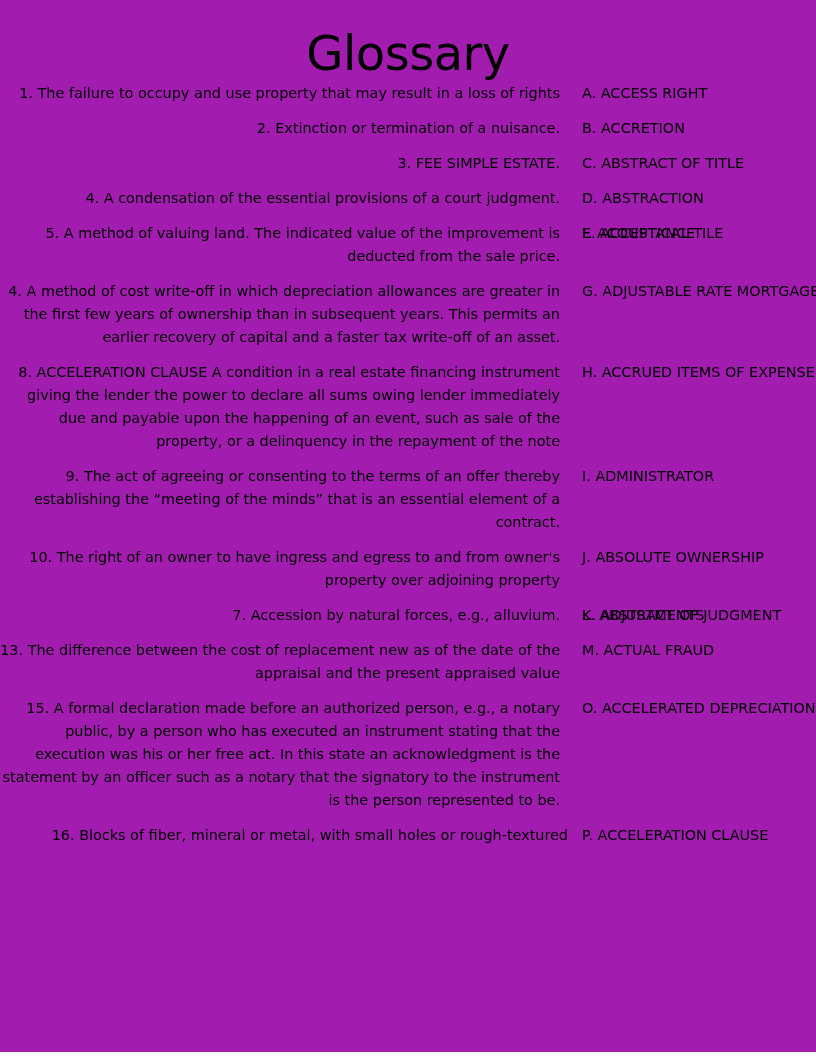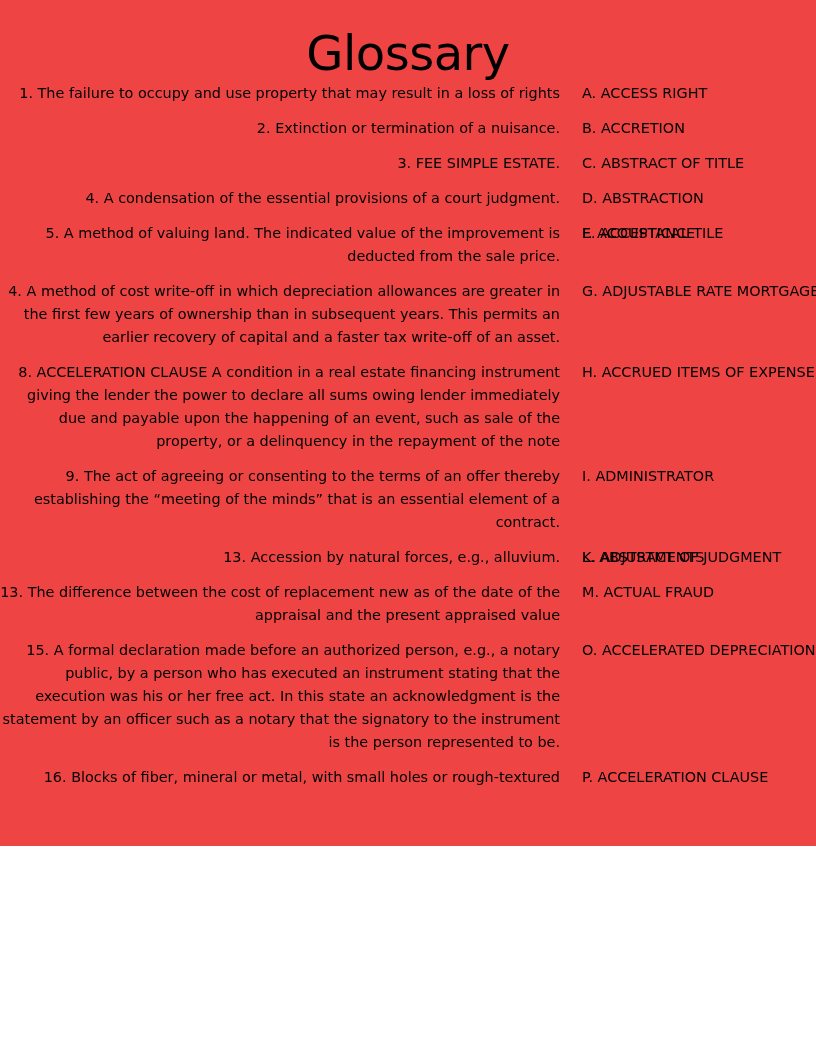--- a/index.html
+++ b/index.html
@@ -10,22 +10,22 @@
   body {
     width: 816px;
     height: 1056px;
     overflow: hidden;
     font-family: "DejaVu Sans", sans-serif;
     color: #000000;
   }
   .page {
     position: relative;
     width: 816px;
-    height: 846px;
-    background: #ef4444;
+    height: 1052px;
+    background: #a21caf;
     overflow: hidden;
   }
   .page-title {
     font-family: "DejaVu Sans", sans-serif;
     font-size: 48px;
     font-weight: 400;
     line-height: 58px;
     text-align: center;
     margin: 0;
     padding: 24px 0 0 0;
@@ -56,20 +56,21 @@
     position: absolute;
     left: 582px;
     top: 0;
     width: 240px;
     font-size: 14.4px;
     line-height: 23px;
     white-space: nowrap;
   }
   .entry-row:last-child {
     margin-bottom: 12px;
+    padding-left: 8px;
   }
 </style>
 </head>
 <body>
 
 <div class="page">
 
   <h1 class="page-title">Glossary</h1>
 
   <div class="glossary-list">
@@ -111,27 +112,31 @@
     <div class="entry-row">
       <div class="definition-cell">8. ACCELERATION CLAUSE A condition in a real estate financing instrument giving the lender the power to declare all sums owing lender immediately due and payable upon the happening of an event, such as sale of the property, or a delinquency in the repayment of the note</div>
       <div class="term-cell">H. ACCRUED ITEMS OF EXPENSE</div>
     </div>
 
     <div class="entry-row">
       <div class="definition-cell">9. The act of agreeing or consenting to the terms of an offer thereby establishing the “meeting of the minds” that is an essential element of a contract.</div>
       <div class="term-cell">I. ADMINISTRATOR</div>
     </div>
 
+    <div class="entry-row">
+      <div class="definition-cell">10. The right of an owner to have ingress and egress to and from owner's property over adjoining property</div>
+      <div class="term-cell">J. ABSOLUTE OWNERSHIP</div>
+    </div>
 
     <div class="entry-row">
       <div class="term-cell">K. ADJUSTMENTS</div>
     </div>
 
     <div class="entry-row">
-      <div class="definition-cell">13. Accession by natural forces, e.g., alluvium.</div>
+      <div class="definition-cell">7. Accession by natural forces, e.g., alluvium.</div>
       <div class="term-cell">L. ABSTRACT OF JUDGMENT</div>
     </div>
 
     <div class="entry-row">
       <div class="definition-cell">13. The difference between the cost of replacement new as of the date of the appraisal and the present appraised value</div>
       <div class="term-cell">M. ACTUAL FRAUD</div>
     </div>
 
 
     <div class="entry-row">

